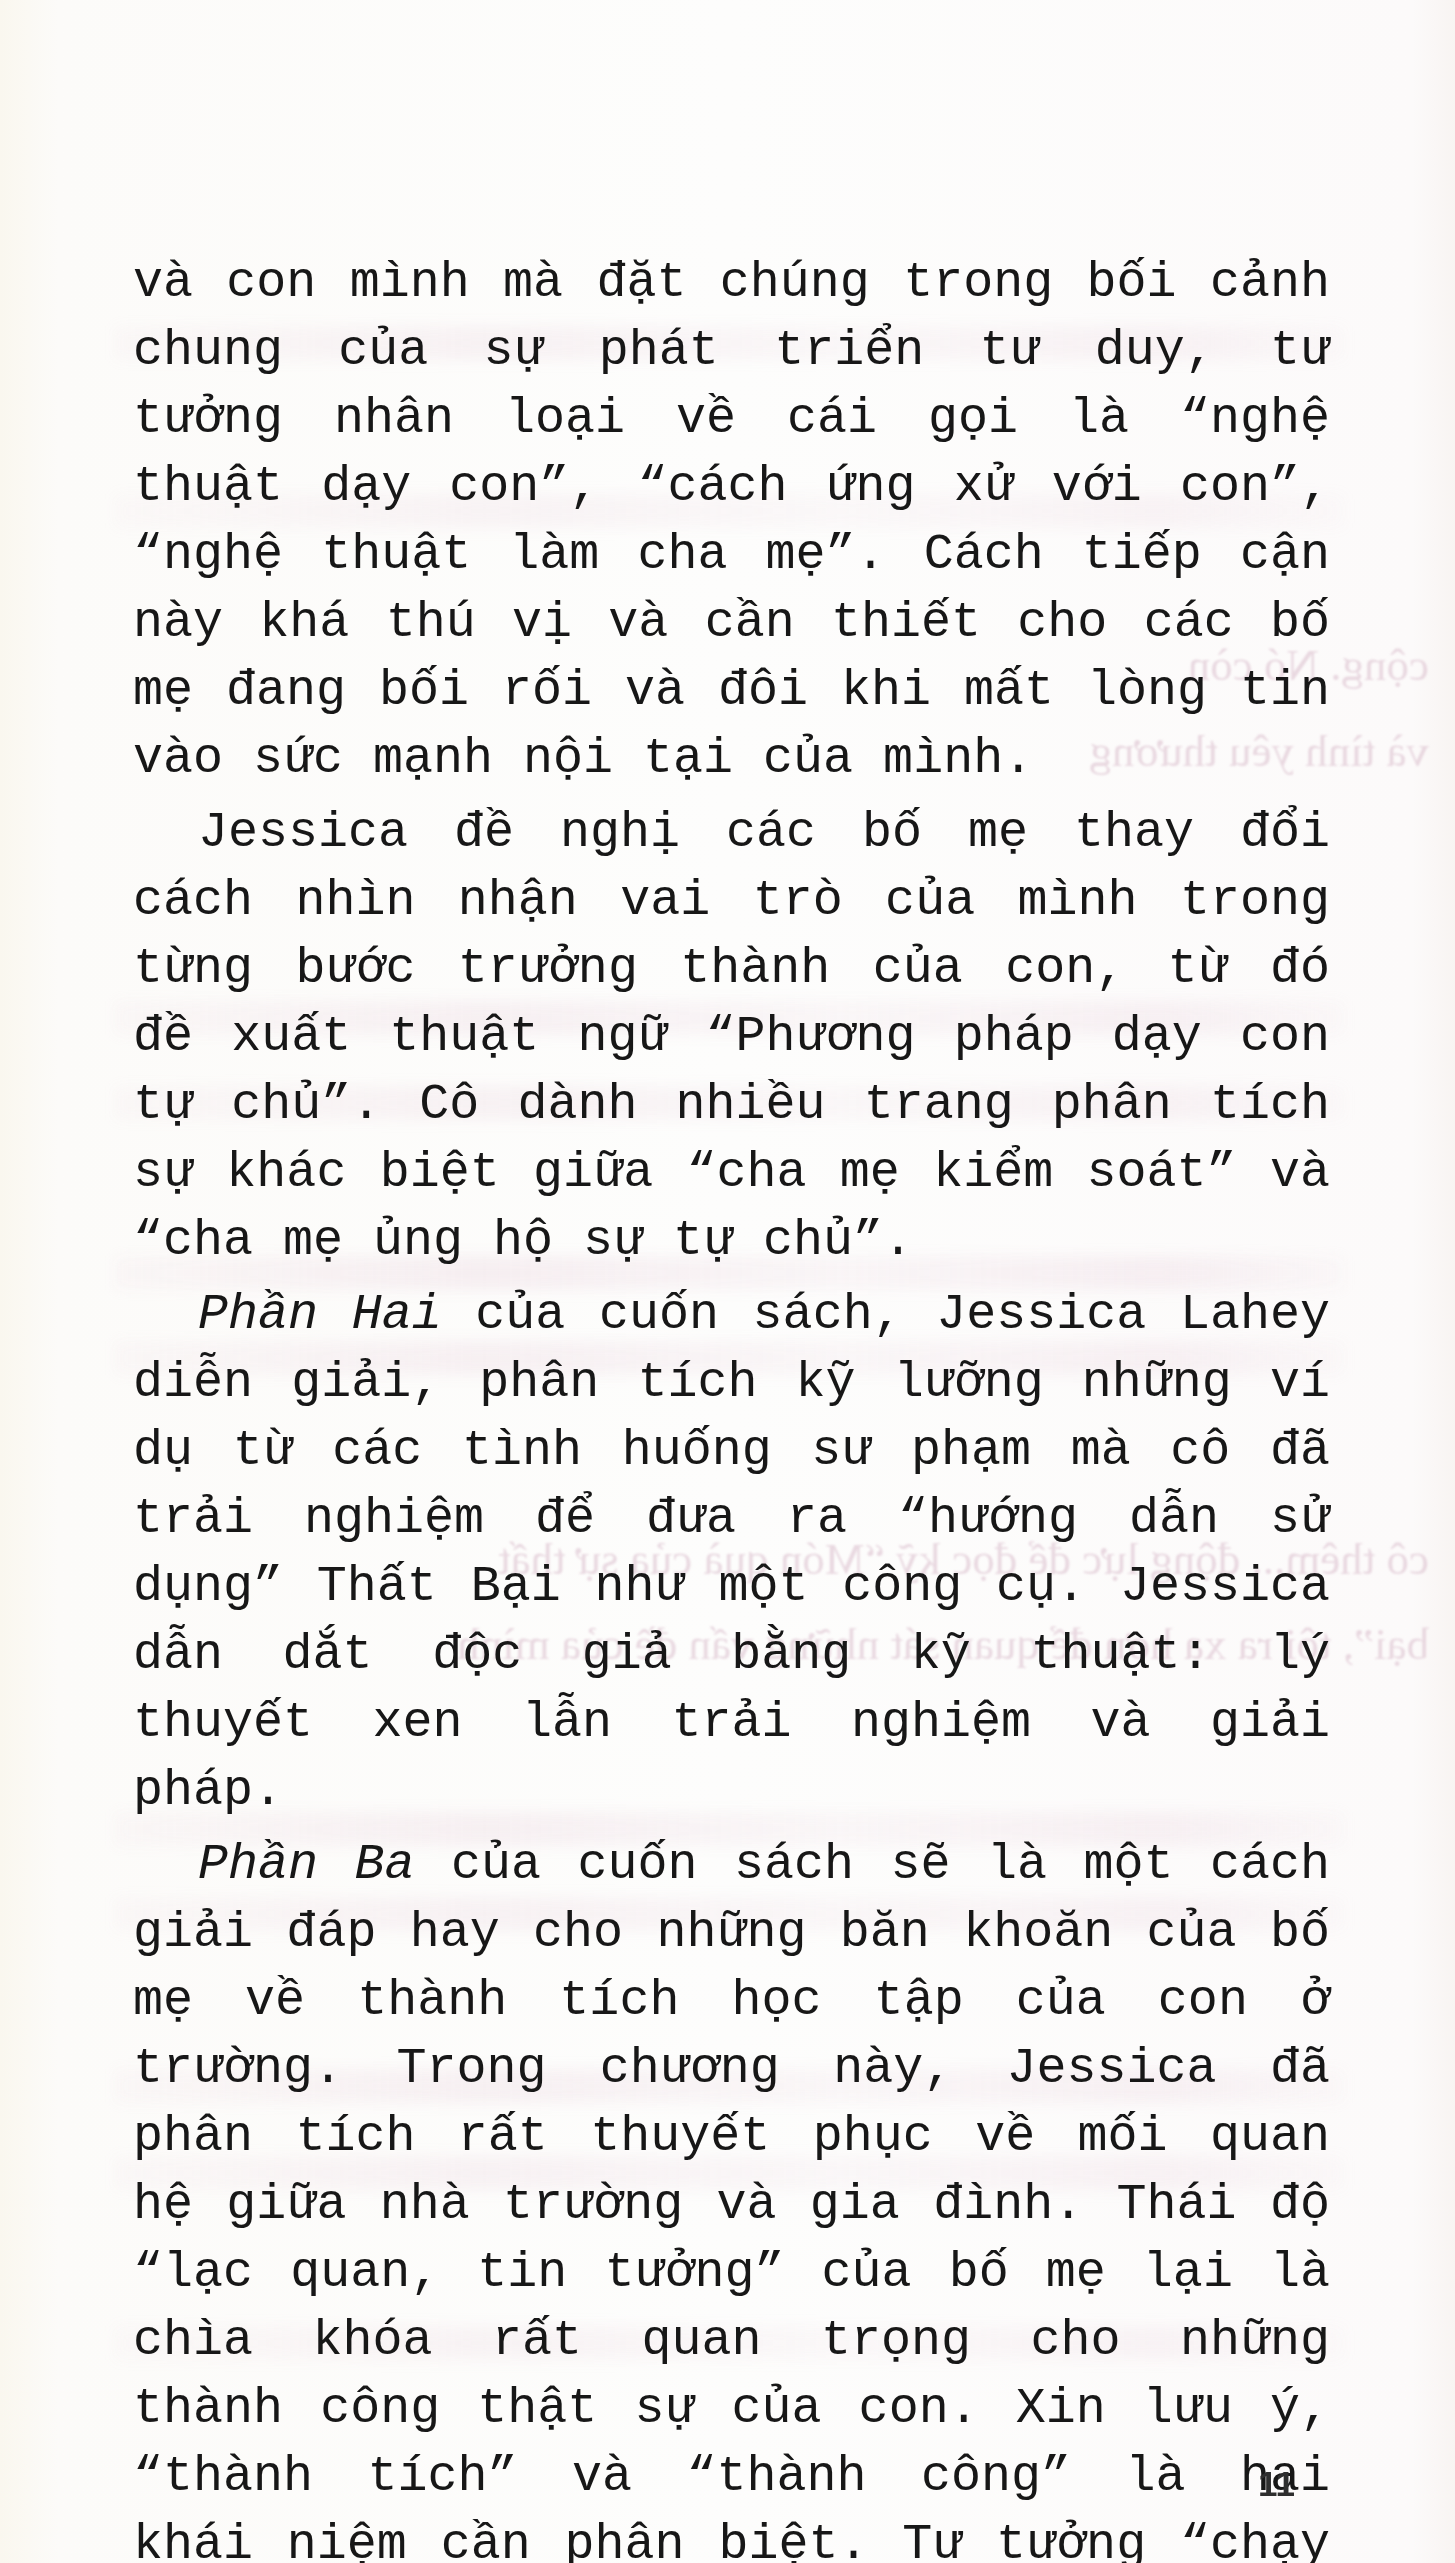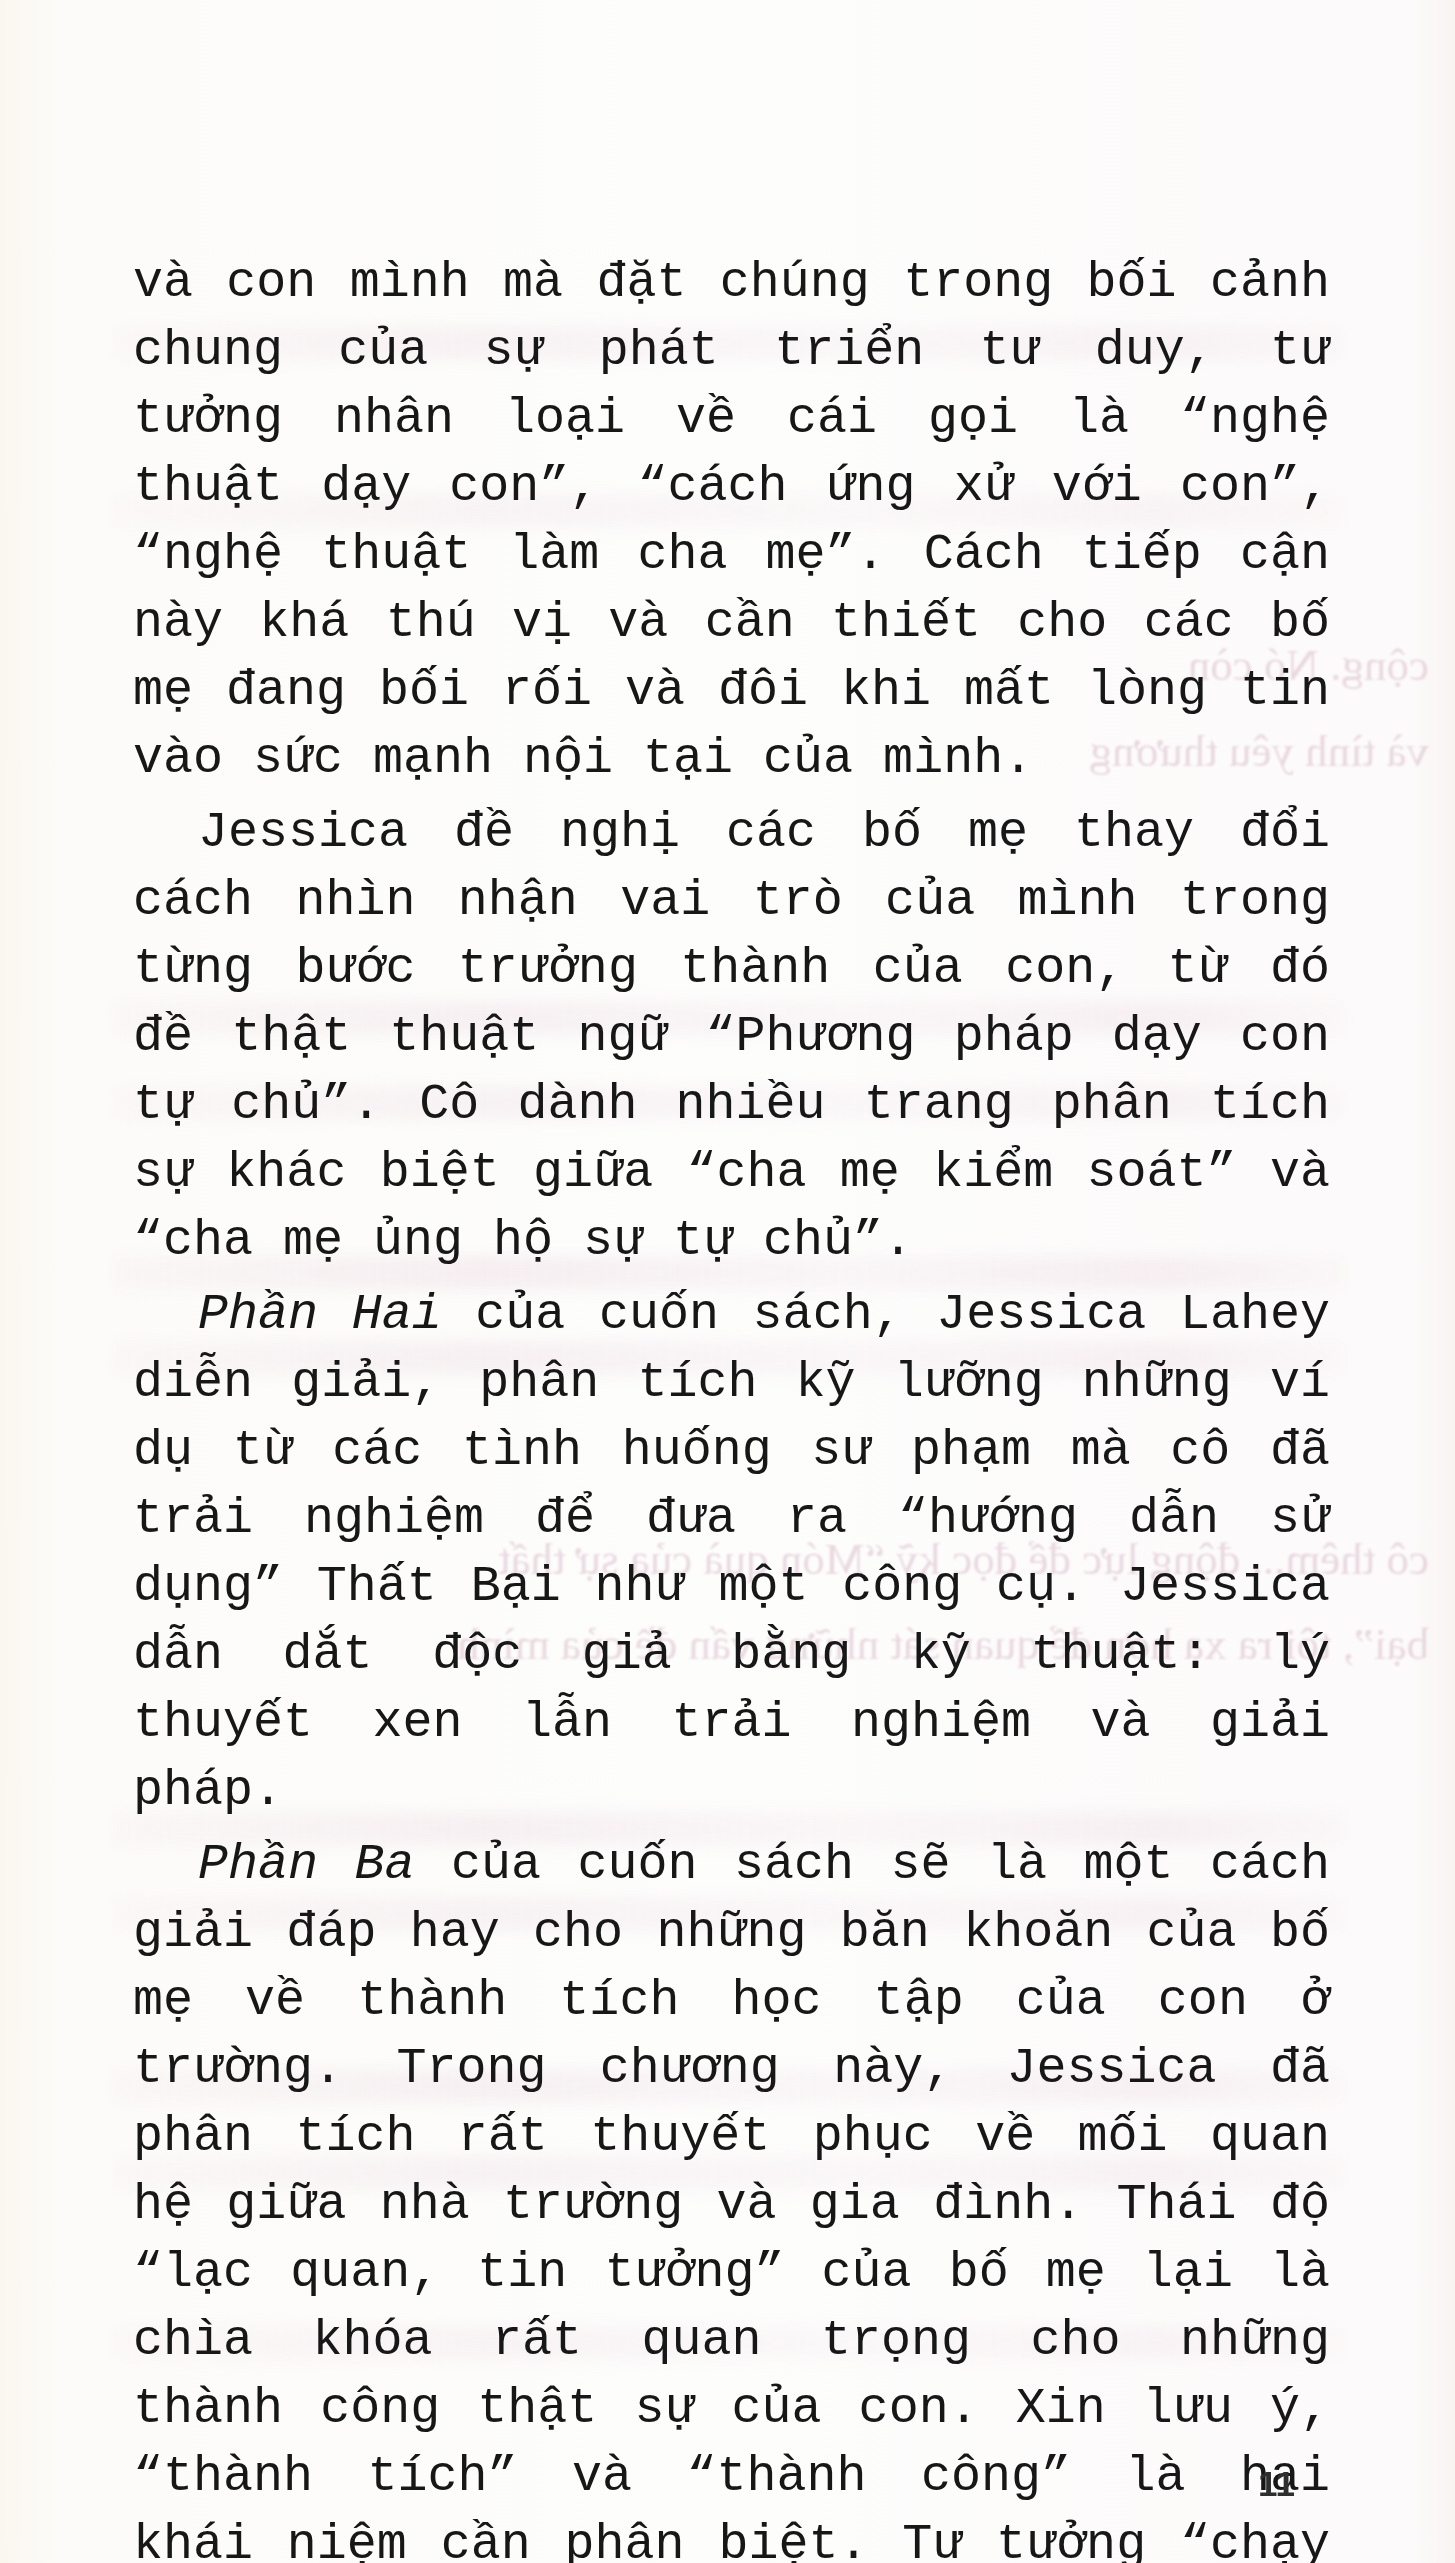--- a/index.html
+++ b/index.html
@@ -111,21 +111,21 @@
   <div class="ghosts">
       <div class="ghost-line" style="top: 641px; text-align: left;">cộng. Nó còn</div>
       <div class="ghost-line" style="top: 727px; text-align: left;">và tình yêu thương</div>
       <div class="ghost-line" style="top: 1535px; text-align: left;">cô thêm... động lực để đọc kỹ “Món quà của sự thất</div>
       <div class="ghost-line" style="top: 1620px; text-align: left;">bại”, tôi ra xa hơn để quan sát những vấn đề của mình</div>
     </div>
 
 
   <div class="body-text">
       <p class=""><span>và con mình mà đặt chúng trong bối cảnh chung của sự phát triển tư duy, tư tưởng nhân loại về cái gọi là “nghệ thuật dạy con”, “cách ứng xử với con”, “nghệ thuật làm cha mẹ”. Cách tiếp cận này khá thú vị và cần thiết cho các bố mẹ đang bối rối và đôi khi mất lòng tin vào sức mạnh nội tại của mình.</span></p>
-      <p class="indent"><span>Jessica đề nghị các bố mẹ thay đổi cách nhìn nhận vai trò của mình trong từng bước trưởng thành của con, từ đó đề thật thuật ngữ “Phương pháp dạy con tự chủ”. Cô dành nhiều trang phân tích sự khác biệt giữa “cha mẹ kiểm soát” và “cha mẹ ủng hộ sự tự chủ”.</span></p>
+      <p class="indent"><span>Jessica đề nghị các bố mẹ thay đổi cách nhìn nhận vai trò của mình trong từng bước trưởng thành của con, từ đó đề xuất thuật ngữ “Phương pháp dạy con tự chủ”. Cô dành nhiều trang phân tích sự khác biệt giữa “cha mẹ kiểm soát” và “cha mẹ ủng hộ sự tự chủ”.</span></p>
       <p class="indent"><span class="it">Phần Hai</span><span> của cuốn sách, Jessica Lahey diễn giải, phân tích kỹ lưỡng những ví dụ từ các tình huống sư phạm mà cô đã trải nghiệm để đưa ra “hướng dẫn sử dụng” Thất Bại như một công cụ. Jessica dẫn dắt độc giả bằng kỹ thuật: lý thuyết xen lẫn trải nghiệm và giải pháp.</span></p>
       <p class="indent"><span class="it">Phần Ba</span><span> của cuốn sách sẽ là một cách giải đáp hay cho những băn khoăn của bố mẹ về thành tích học tập của con ở trường. Trong chương này, Jessica đã phân tích rất thuyết phục về mối quan hệ giữa nhà trường và gia đình. Thái độ “lạc quan, tin tưởng” của bố mẹ lại là chìa khóa rất quan trọng cho những thành công thật sự của con. Xin lưu ý, “thành tích” và “thành công” là hai khái niệm cần phân biệt. Tư tưởng “chạy theo thành tích” sẽ cản trở con đường hướng tới “thành công” của các con. Tôi cho rằng,</span></p>
     </div>
 
   <div class="page-number">11</div>
 
 </div>
 
 
 </body></html>

